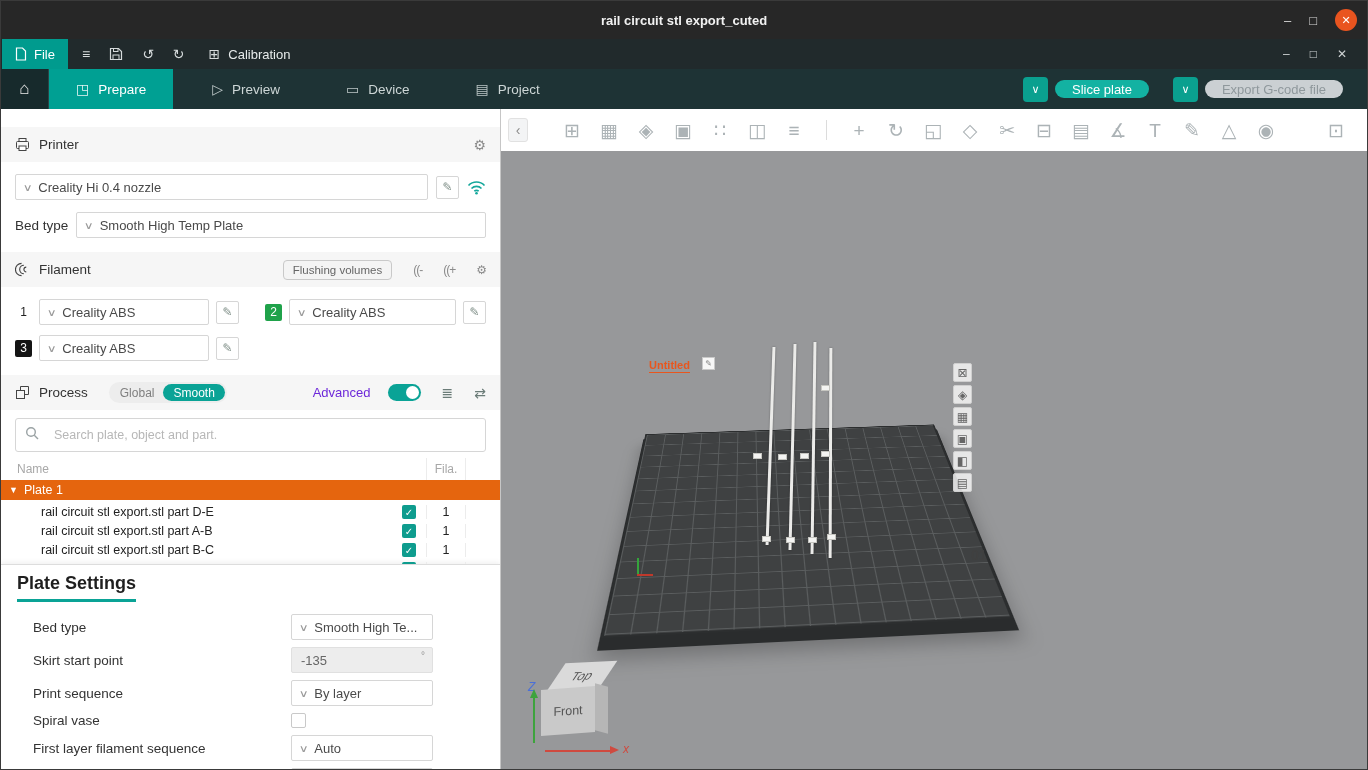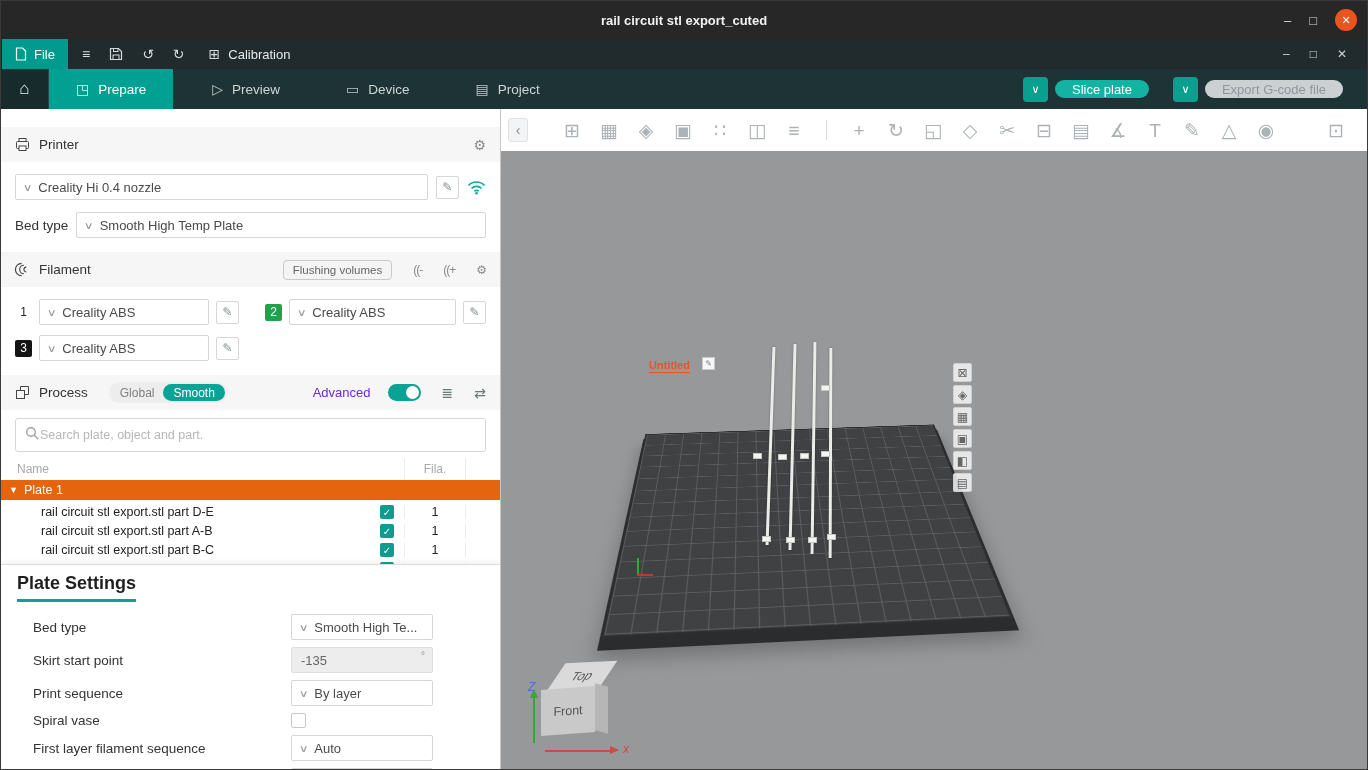--- a/index.html
+++ b/index.html
@@ -85,29 +85,29 @@
   .seg-objects { background:#0aa396; color:#fff; border-radius:10px; height:17px;
                  display:flex; align-items:center; padding:0 10px; font-size:12px; }
   .adv-label { margin-left:auto; font-size:13px; color:#6d28d9; }
   .toggle { width:33px; height:17px; border-radius:9px; background:#0aa396; position:relative;
             margin-left:8px; flex:none; }
   .toggle::after { content:""; position:absolute; right:2px; top:2px; width:13px; height:13px;
                    border-radius:50%; background:#fff; }
   .proc-ic { color:#6b7c78; font-size:14px; margin-left:12px; }
 
   .search { margin:8px 14px 6px 14px; height:29px; border:1px solid #d6d6d6; border-radius:3px;
-            display:flex; align-items:center; gap:1px; padding:16px 9px; }
+            display:flex; align-items:center; gap:15px; padding:16px 9px; }
   .search input { border:none; outline:none; flex:1; font-size:12.5px; color:#333; background:transparent; }
   .search input::placeholder { color:#b7b7b7; }
 
   .t-head { display:flex; align-items:stretch; height:22px; color:#a8a8a8; font-size:12px; }
   .t-head > div { display:flex; align-items:center; }
   .t-name { flex:1; padding-left:16px; min-width:0; }
   .t-check { width:34px; display:flex; align-items:center; justify-content:center; }
-  .t-fila { width:62px; display:flex; align-items:center; justify-content:center;
+  .t-fila { width:40px; display:flex; align-items:center; justify-content:center;
             border-left:1px solid #ececec; border-right:1px solid #ececec; }
   .t-end { width:34px; }
   .plate-row { height:20px; background:#e5650e; color:#fff; display:flex; align-items:center;
                gap:6px; padding-left:8px; font-size:12.5px; }
   .tri { font-size:9px; }
   .rows-clip { height:64px; overflow:hidden; }
   .t-row { height:19px; display:flex; align-items:flex-end; font-size:12.5px; color:#222; }
   .t-row .t-name { padding-left:40px; display:flex; align-items:center; white-space:nowrap; overflow:hidden; }
   .cb { width:14px; height:14px; background:#0e9c8e; border-radius:2px; color:#fff; font-size:10px;
         display:flex; align-items:center; justify-content:center; }

